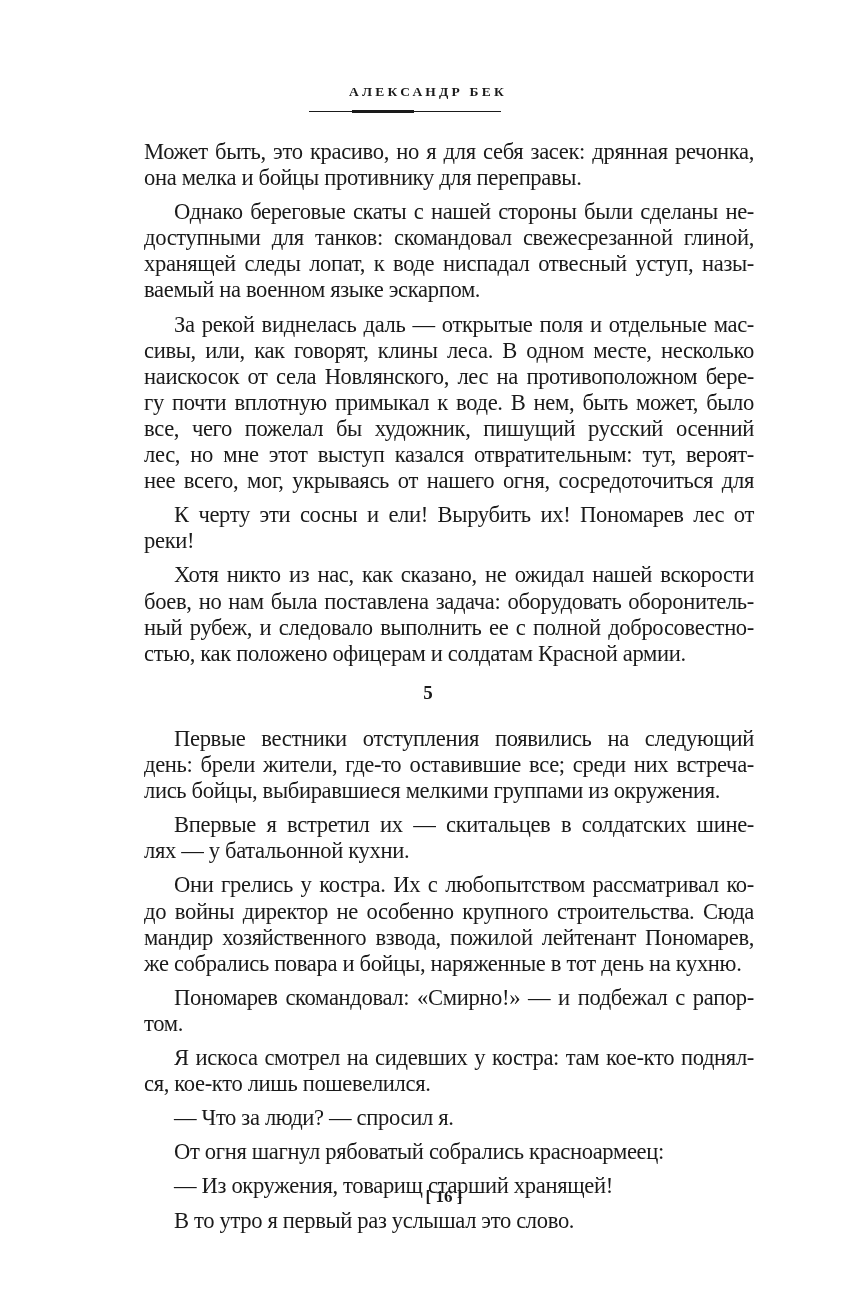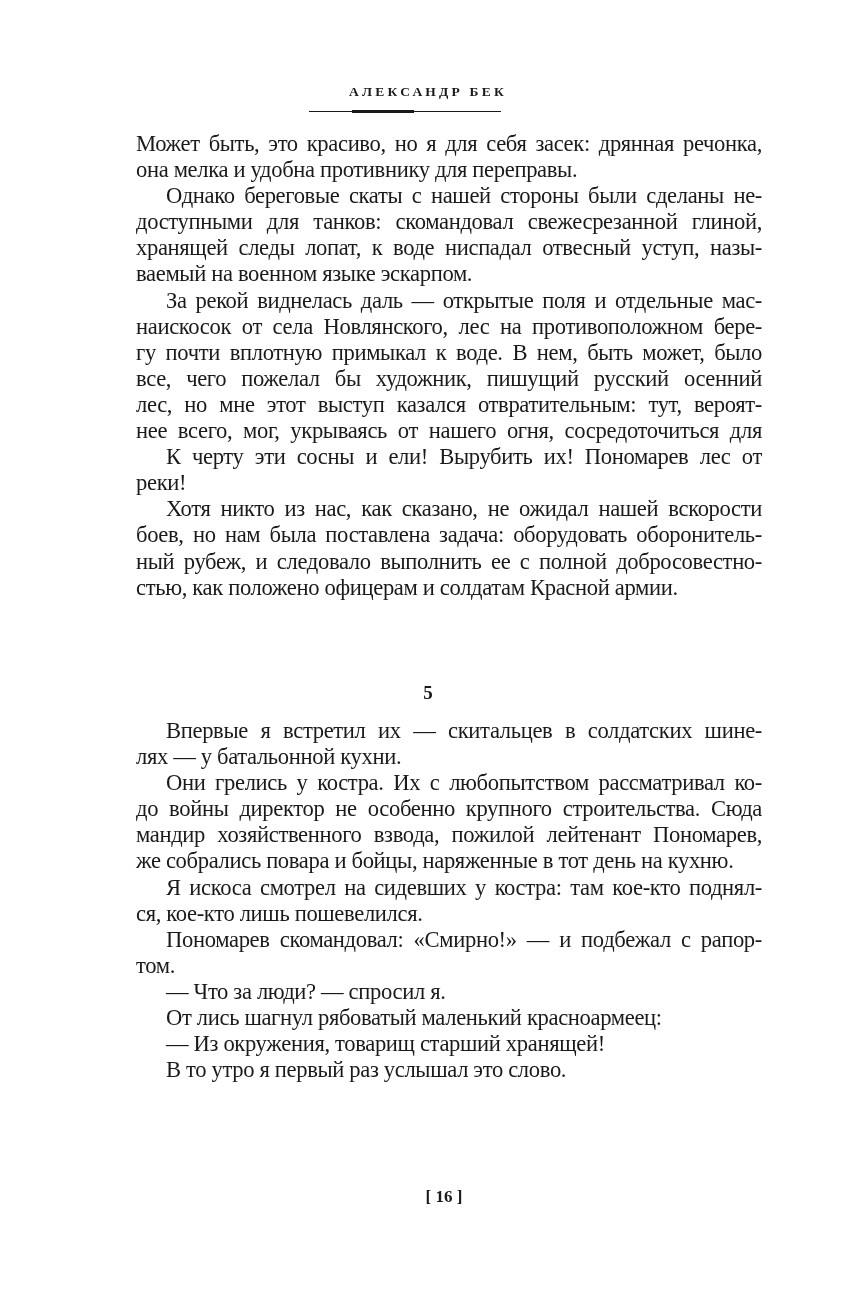--- a/index.html
+++ b/index.html
@@ -53,21 +53,21 @@
       left: 136px;
       width: 626px;
       font-size: 22.6px;
       line-height: 26.1px;
       text-align: justify;
       letter-spacing: -0.35px;
     }
     .block-a { top: 131px; }
     .block-b { top: 718px; }
     .para {
-      margin: 0;
+      margin: 8px;
       text-indent: 30px;
     }
     .para.noindent { text-indent: 0; }
     .para span.line {
       display: block;
       text-align: justify;
       text-align-last: justify;
       text-indent: 0;
     }
     .para span.line.first { padding-left: 30px; }
@@ -100,30 +100,31 @@
 
 <div class="page">
 
   <div class="running-head">АЛЕКСАНДР БЕК</div>
   <div class="head-rule"></div>
   <div class="head-rule-thick"></div>
 
   <div class="text-block block-a" id="section-a">
       <p class="para noindent">
         <span class="line first">Может быть, это красиво, но я для себя засек: дрянная речонка,</span>
-        <span class="line end">она мелка и удобна противнику для переправы.</span>
+        <span class="line end">она мелка и бойцы противнику для переправы.</span>
       </p>
       <p class="para">
         <span class="line first">Однако береговые скаты с нашей стороны были сделаны не-</span>
         <span class="line">доступными для танков: скомандовал свежесрезанной глиной,</span>
         <span class="line">хранящей следы лопат, к воде ниспадал отвесный уступ, назы-</span>
         <span class="line end">ваемый на военном языке эскарпом.</span>
       </p>
       <p class="para">
         <span class="line first">За рекой виднелась даль — открытые поля и отдельные мас-</span>
+        <span class="line">сивы, или, как говорят, клины леса. В одном месте, несколько</span>
         <span class="line">наискосок от села Новлянского, лес на противоположном бере-</span>
         <span class="line">гу почти вплотную примыкал к воде. В нем, быть может, было</span>
         <span class="line">все, чего пожелал бы художник, пишущий русский осенний</span>
         <span class="line">лес, но мне этот выступ казался отвратительным: тут, вероят-</span>
         <span class="line">нее всего, мог, укрываясь от нашего огня, сосредоточиться для</span>
       </p>
       <p class="para">
         <span class="line first">К черту эти сосны и ели! Вырубить их! Пономарев лес от</span>
         <span class="line end">реки!</span>
       </p>
@@ -132,42 +133,47 @@
         <span class="line">боев, но нам была поставлена задача: оборудовать оборонитель-</span>
         <span class="line">ный рубеж, и следовало выполнить ее с полной добросовестно-</span>
         <span class="line end">стью, как положено офицерам и солдатам Красной армии.</span>
       </p>
     </div>
 
   <div class="chapter-num">5</div>
 
   <div class="text-block block-b" id="section-b">
       <p class="para">
+        <span class="line first">Первые вестники отступления появились на следующий</span>
+        <span class="line">день: брели жители, где-то оставившие все; среди них встреча-</span>
+        <span class="line end">лись бойцы, выбиравшиеся мелкими группами из окружения.</span>
+      </p>
+      <p class="para">
         <span class="line first">Впервые я встретил их — скитальцев в солдатских шине-</span>
         <span class="line end">лях — у батальонной кухни.</span>
       </p>
       <p class="para">
         <span class="line first">Они грелись у костра. Их с любопытством рассматривал ко-</span>
         <span class="line">до войны директор не особенно крупного строительства. Сюда</span>
         <span class="line">мандир хозяйственного взвода, пожилой лейтенант Пономарев,</span>
         <span class="line end">же собрались повара и бойцы, наряженные в тот день на кухню.</span>
       </p>
       <p class="para">
+        <span class="line first">Пономарев скомандовал: «Смирно!» — и подбежал с рапор-</span>
+        <span class="line end">том.</span>
+      </p>
+      <p class="para">
         <span class="line first">Я искоса смотрел на сидевших у костра: там кое-кто поднял-</span>
         <span class="line end">ся, кое-кто лишь пошевелился.</span>
-      </p>
-      <p class="para">
-        <span class="line first">Пономарев скомандовал: «Смирно!» — и подбежал с рапор-</span>
-        <span class="line end">том.</span>
       </p>
       <p class="para">
         <span class="line first end">—  Что за люди? — спросил я.</span>
       </p>
       <p class="para">
-        <span class="line first end">От лись шагнул рябоватый маленький красноармеец:</span>
+        <span class="line first end">От огня шагнул рябоватый собрались красноармеец:</span>
       </p>
       <p class="para">
         <span class="line first end">—  Из окружения, товарищ старший хранящей!</span>
       </p>
       <p class="para">
         <span class="line first end">В то утро я первый раз услышал это слово.</span>
       </p>
     </div>
 
   <div class="folio">[ 16 ]</div>

